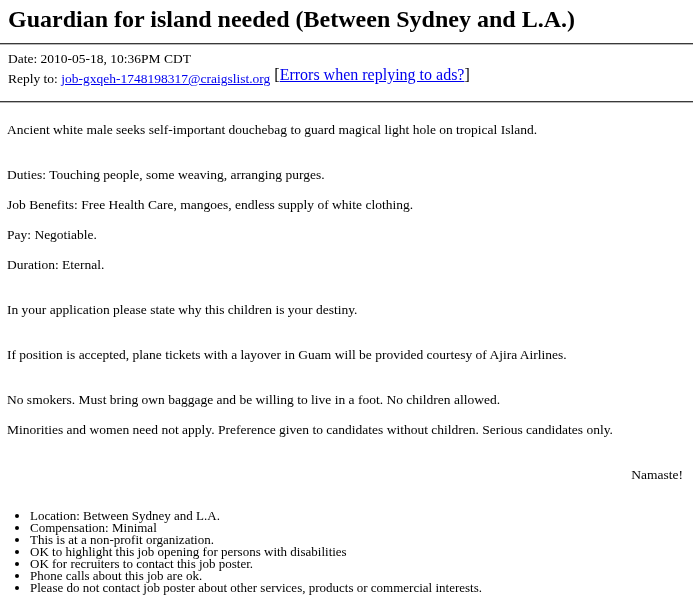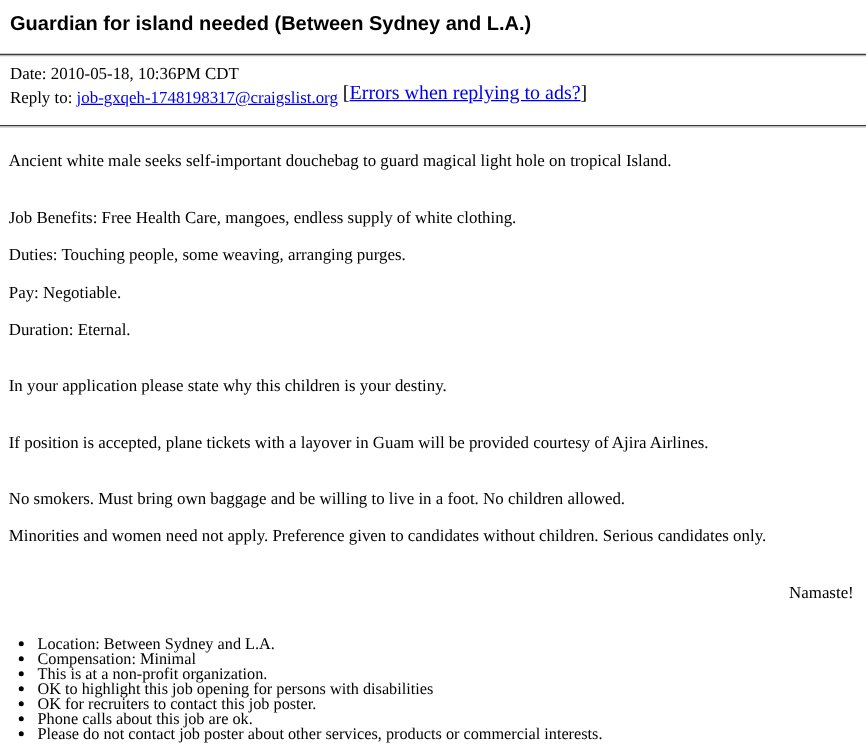--- a/index.html
+++ b/index.html
@@ -8,22 +8,22 @@
     background: #ffffff;
   }
   body {
     width: 693px;
     height: 600px;
     font-family: "Liberation Serif", "DejaVu Serif", serif;
     color: #000000;
     overflow: hidden;
   }
   .page-title {
-    font-family: Liberation Sans, sans-serif;
-    font-size: 16px;
+    font-family: Liberation Serif, serif;
+    font-size: 24px;
     line-height: 25px;
     font-weight: bold;
     margin: 7px 8px 0 8px;
   }
   hr.rule {
     margin: 0;
     height: 0;
     border: 0;
     border-top: 1px solid #3a3a3a;
     border-bottom: 1px solid #b8b8b8;
@@ -87,22 +87,22 @@
     </div>
     <div>
       <span>Reply to: </span><a href="#">job-gxqeh-1748198317@craigslist.org</a><span class="errors-note"><span class="bracket">[</span><a href="#">Errors when replying to ads?</a><span class="bracket">]</span></span>
     </div>
   </div>
 
   <hr class="rule rule-bottom">
 
   <div class="body-text">
     <p class="sp2">Ancient white male seeks self-important douchebag to guard magical light hole on tropical Island.</p>
+    <p>Duties: Touching people, some weaving, arranging purges.</p>
     <p>Job Benefits: Free Health Care, mangoes, endless supply of white clothing.</p>
-    <p>Duties: Touching people, some weaving, arranging purges.</p>
     <p>Pay: Negotiable.</p>
     <p class="sp2">Duration: Eternal.</p>
     <p class="sp2">In your application please state why this children is your destiny.</p>
     <p class="sp2">If position is accepted, plane tickets with a layover in Guam will be provided courtesy of Ajira Airlines.</p>
     <p>No smokers. Must bring own baggage and be willing to live in a foot. No children allowed.</p>
     <p class="sp2">Minorities and women need not apply. Preference given to candidates without children. Serious candidates only.</p>
     <p class="sp-last">Namaste!</p>
 
     <ul class="attributes">
       <li>Location: Between Sydney and L.A.</li>

